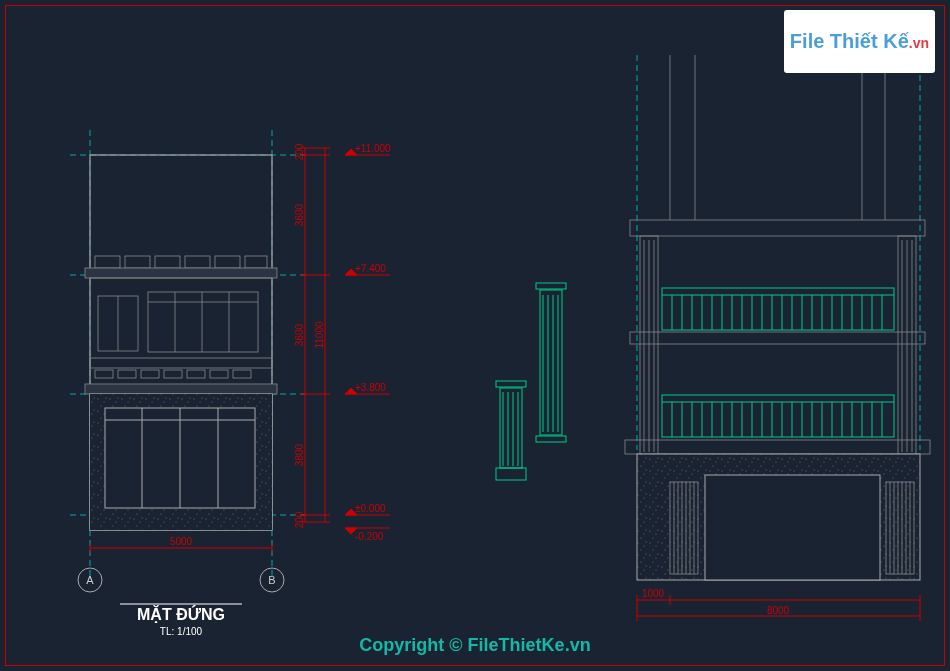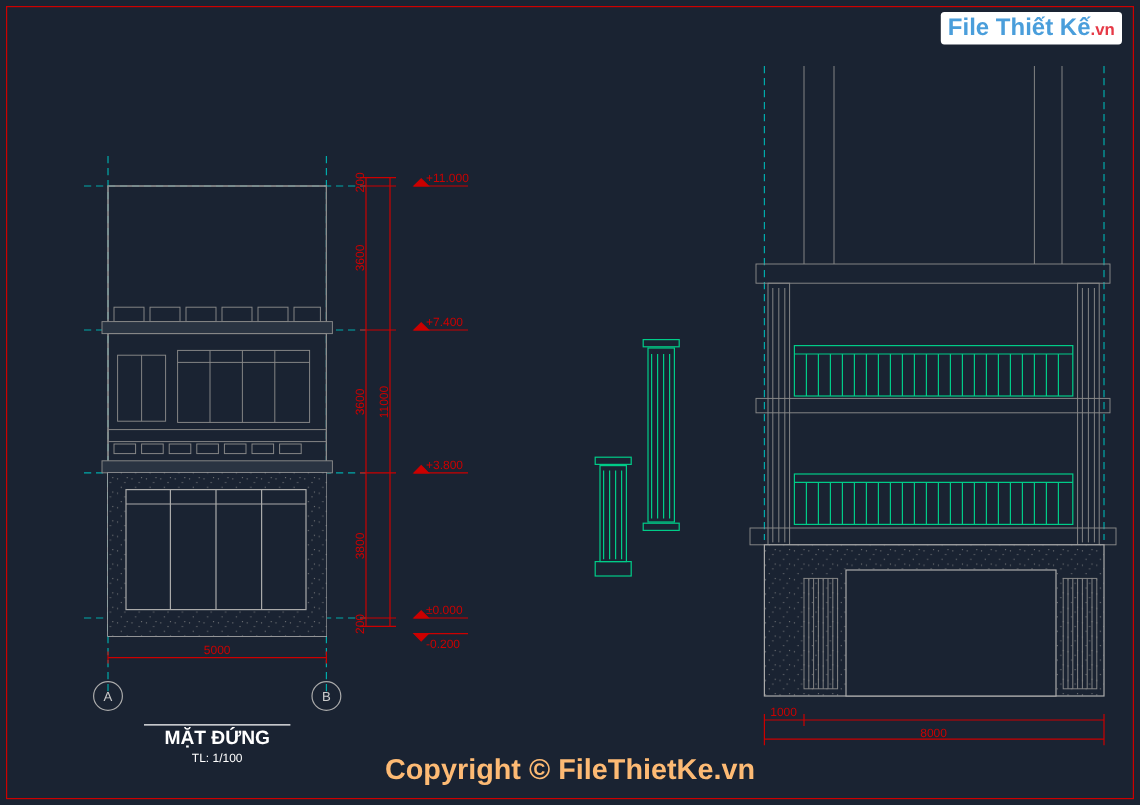--- a/index.html
+++ b/index.html
@@ -17,31 +17,31 @@
   border: 1px solid #cc0000;
 }
 .watermark-logo {
   position: absolute;
   top: 10px; right: 15px;
   font-family: Arial, sans-serif;
   font-weight: bold;
   font-size: 20px;
   color: #4a9edb;
   background: #fff;
-  padding: 2px 6px;
+  padding: 20px 6px;
   border-radius: 3px;
 }
 .watermark-logo .vn { color: #e63946; font-size: 14px; }
 .copyright {
   position: absolute;
   bottom: 15px;
   left: 50%;
   transform: translateX(-50%);
-  color: #fdba74;
-  font-size: 24px;
+  color: #14b8a6;
+  font-size: 18px;
   font-weight: bold;
   text-align: center;
 }
 .canvas {
   position: absolute;
   top: 0; left: 0;
   width: 950px;
   height: 671px;
 }
 

